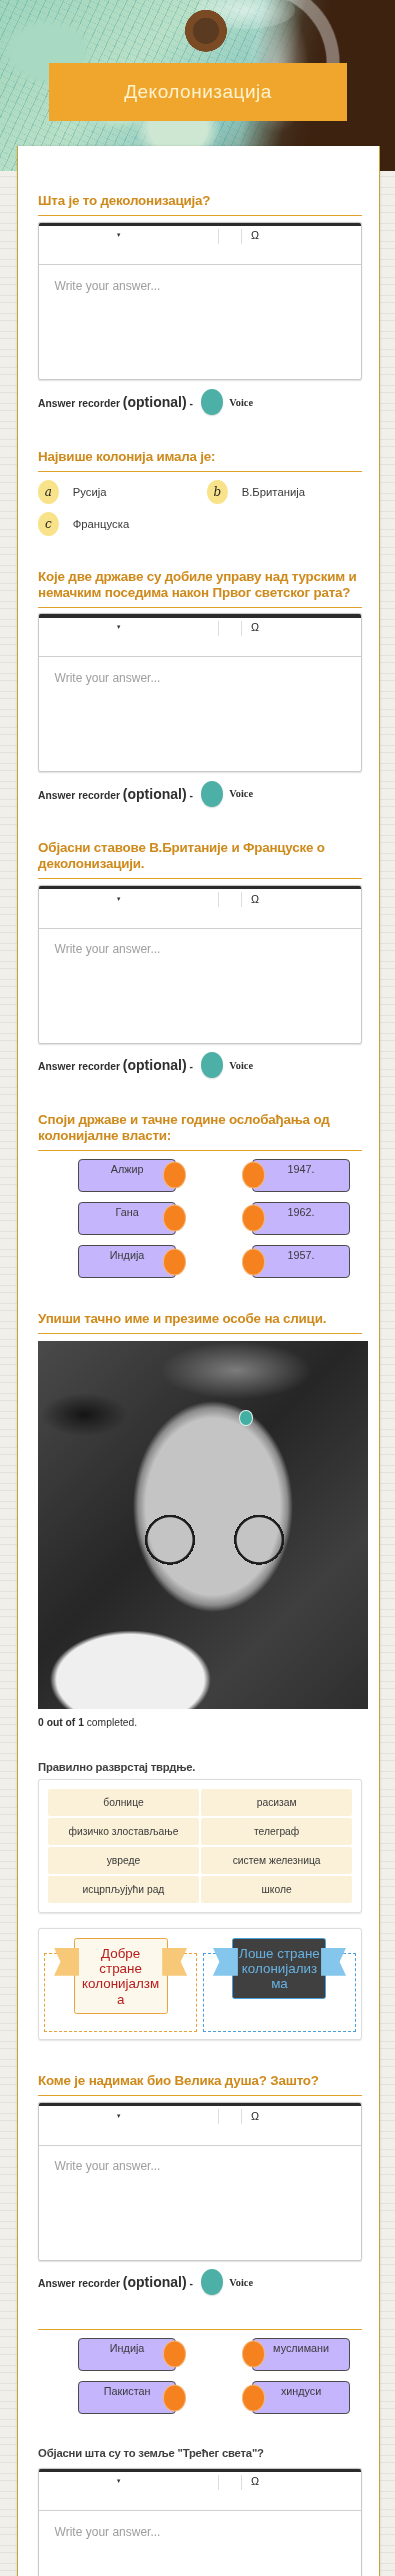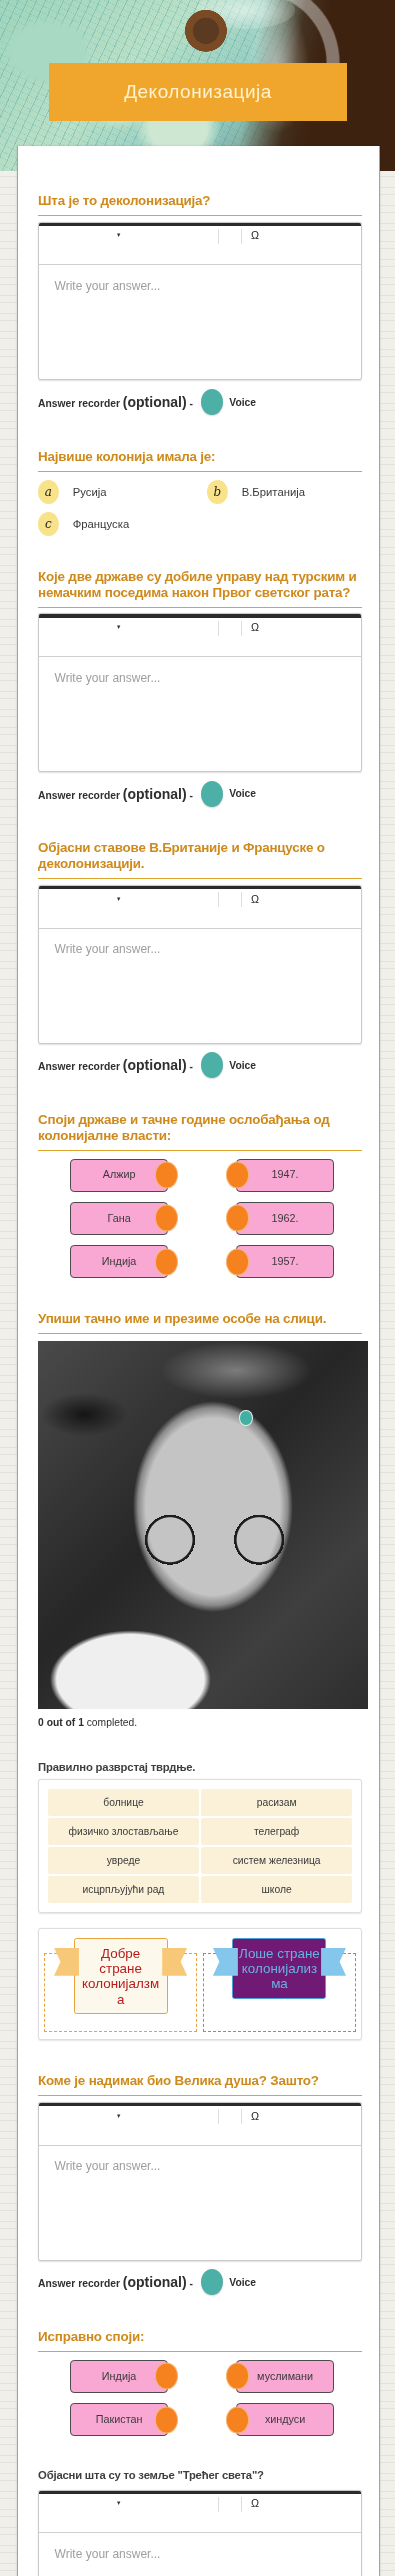--- a/index.html
+++ b/index.html
@@ -71,38 +71,38 @@
   
   .recorder{display:flex; align-items:center; margin-top:8.2px; height:27px;}
   .rec-label{font-size:10.3px; color:#2f2f2f;}
   .rec-label b{font-weight:700;}
   .rec-label small{font-size:14px; font-weight:700;}
   .rec-btn{
     width:21.6px; height:26px; border-radius:50%;
     background:var(--teal,#4cb0a6); margin:0 6.7px 0 8.2px; cursor:pointer;
     box-shadow:0 1px 1.5px rgba(0,0,0,.15); flex:0 0 auto;
   }
-  .rec-voice{font-size:10.3px; font-weight:700; color:#2f2f2f;}
+  .rec-voice{font-size:10.3px; font-weight:700; color:#2f2f2f;font-family:Liberation Serif, serif;}
   
   .opts{display:grid; grid-template-columns:169px 1fr; row-gap:8.2px; margin-top:8.2px;}
   .opt{display:flex; align-items:center; cursor:pointer;}
   .opt-circle{
     width:20.6px; height:24px; border-radius:50%; background:#f8e38b; flex:0 0 auto;
     display:flex; align-items:center; justify-content:center;
     font-family:"DejaVu Serif", serif; font-style:italic; font-size:12px; color:#1f1f1f;
   }
   .opt-label{margin-left:14px; font-size:11.3px; color:#3a3a3a;}
   
   .match{margin-top:8.2px; padding-left:32px;}
   .match-row{display:flex; margin-bottom:10.3px;}
   .mbox{
     position:relative; width:98px; min-height:33px; box-sizing:border-box;
-    border:0.8px solid #4a4a4a; border-radius:4.1px; background:#f9a8d4;
-    display:flex; align-items:center; justify-content:center; text-align:center;
-    font-size:10.8px; color:#3a3a3a; padding:3.1px 7.2px; line-height:1.25;
+    border:0.8px solid #4a4a4a; border-radius:4.1px; background:#c4b5fd;
+    display:flex; align-items:flex-start; justify-content:center; text-align:center;
+    font-size:10.8px; color:#3a3a3a; padding:3.1px 7.2px; line-height:1.25;margin-left:8px;
   }
   .mbox.left{margin-right:68px;}
   .mdot{
     position:absolute; top:50%; transform:translateY(-50%);
     width:21.6px; height:25px; border-radius:50%;
     background:#f5821f; border:1px solid #f5b778; cursor:pointer;
   }
   .mbox.left .mdot{right:-11.3px;}
   .mbox.right .mdot{left:-11.3px;}
   
@@ -151,21 +151,21 @@
     background:#fdf8ec; border:1px solid #e8a33d; border-radius:2.6px;
     padding:6.2px 4.1px; text-align:center;
     font-size:13.4px; line-height:1.15; color:#b91c1c; word-wrap:break-word;
   }
   .ribbon::before,.ribbon::after{
     content:""; position:absolute; top:8.2px; width:25px; height:28px;
     background:#f6c878; z-index:-1;
   }
   .ribbon::before{left:-20.6px; clip-path:polygon(0 0,100% 0,100% 100%,0 100%,26% 50%);}
   .ribbon::after{right:-20.6px; clip-path:polygon(0 0,100% 0,74% 50%,100% 100%,0 100%);}
-  .ribbon.blue{background:#701a75; border-color:#4ba0d8; color:#67b2e2;}
+  .ribbon.blue{background:#404040; border-color:#4ba0d8; color:#67b2e2;}
   .ribbon.blue::before,.ribbon.blue::after{background:#85c6ec;}
 </style>
 </head>
 <body>
 
 <div class="header">
   <div class="banner">Деколонизација</div>
 </div>
 
 <div class="card">
@@ -347,21 +347,20 @@
       </div>
     </div>
     <div class="recorder">
       <span class="rec-label"><b>Answer recorder</b> <small>(optional)</small> <b>-</b></span>
       <span class="rec-btn"></span>
       <span class="rec-voice">Voice</span>
     </div>
   </section>
 
   <section class="block">
-    <h2 class="q-title">Исправно споји:</h2>
     <div class="title-line"></div>
     <div class="match">
       <div class="match-row">
         <div class="mbox left">
             <span>Индија</span>
             <span class="mdot"></span>
           </div>
         <div class="mbox right">
             <span class="mdot"></span>
             <span>муслимани</span>

